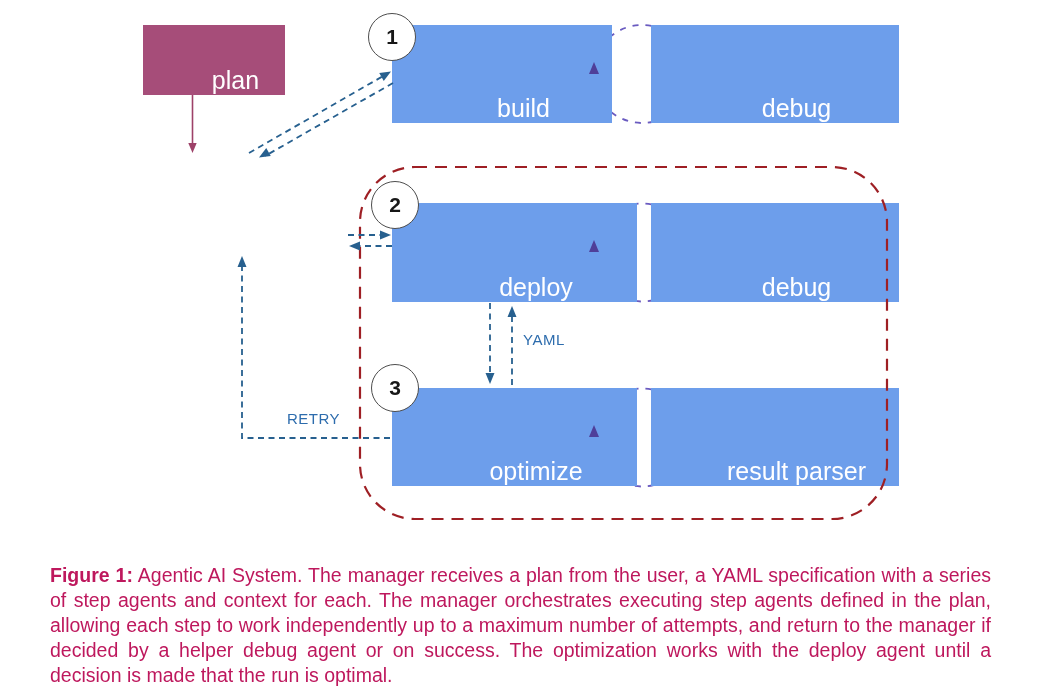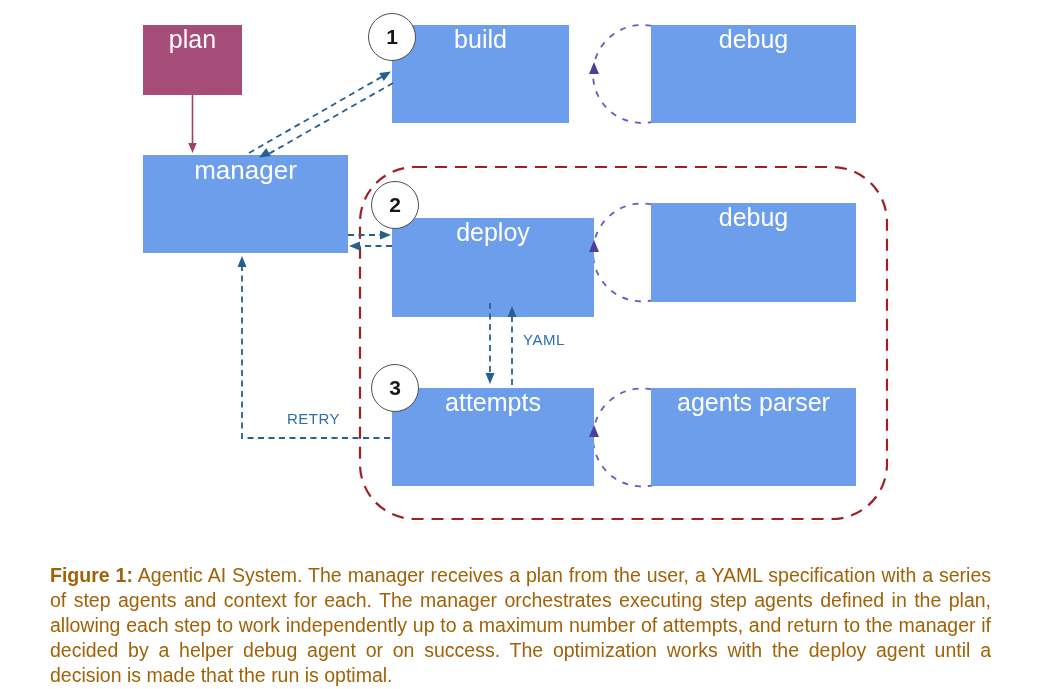--- a/index.html
+++ b/index.html
@@ -21,25 +21,26 @@
     left: 0;
     top: 0;
     pointer-events: none;
   }
   .under { z-index: 0; }
   .over  { z-index: 2; }
 
   .node {
     position: absolute;
     display: flex;
-    align-items: flex-start;
+    align-items: flex-end;
     justify-content: center;
     color: #ffffff;
     font-size: 25px;
     z-index: 1;
+    padding-left: 43px;
   }
   .node.blue    { background: #6d9eeb; }
   .node.magenta { background: #a64d79; }
 
   .badge {
     position: absolute;
     width: 46px;
     height: 46px;
     border-radius: 50%;
     background: #ffffff;
@@ -61,21 +62,21 @@
     z-index: 2;
   }
 
   .caption {
     position: absolute;
     left: 50px;
     top: 543px;
     width: 941px;
     font-size: 19.5px;
     line-height: 25px;
-    color: #a16207;
+    color: #be185d;
     text-align: justify;
     z-index: 1;
   }
   .caption b { font-weight: bold; }
 </style>
 </head>
 <body>
 
 <div class="stage">
 
@@ -83,40 +84,37 @@
     <g fill="none" stroke="#6a5bc0" stroke-width="1.8" stroke-dasharray="6 7">
       <circle cx="642" cy="74" r="49"></circle>
       <circle cx="642" cy="252.5" r="49"></circle>
       <circle cx="642" cy="437.5" r="49"></circle>
     </g>
   </svg>
 
   <div class="node magenta" style="left:143px; top:25px;  width:99px;  height:70px;">
     <span>plan</span>
   </div>
-  <div class="node blue" style="left:143px; top:155px; width:205px; height:98px; font-size:26px;">
-    <span>manager</span>
-  </div>
   <div class="node blue" style="left:392px; top:25px;  width:177px; height:98px;">
     <span>build</span>
   </div>
   <div class="node blue" style="left:651px; top:25px;  width:205px; height:98px;">
     <span>debug</span>
   </div>
-  <div class="node blue" style="left:392px; top:218px; width:202px; height:99px;">
+  <div class="node blue" style="left:392px; top:203px; width:202px; height:99px;">
     <span>deploy</span>
   </div>
   <div class="node blue" style="left:651px; top:203px; width:205px; height:99px;">
     <span>debug</span>
   </div>
   <div class="node blue" style="left:392px; top:388px; width:202px; height:98px;">
-    <span>attempts</span>
+    <span>optimize</span>
   </div>
   <div class="node blue" style="left:651px; top:388px; width:205px; height:98px;">
-    <span>agents parser</span>
+    <span>result parser</span>
   </div>
 
   <svg class="layer over" width="1042" height="689" viewBox="0 0 1042 689">
 
     <rect x="360" y="167" width="527" height="352" rx="55" fill="none" stroke="#9e1f24" stroke-width="2.2" stroke-dasharray="12 8"></rect>
 
     <g>
       <line x1="192.5" y1="95" x2="192.5" y2="147" stroke="#9d4168" stroke-width="1.6"></line>
       <polygon points="0,0 -10,4.2 -10,-4.2" fill="#9d4168" transform="translate(192.5,153) rotate(90)"></polygon>
     </g>

